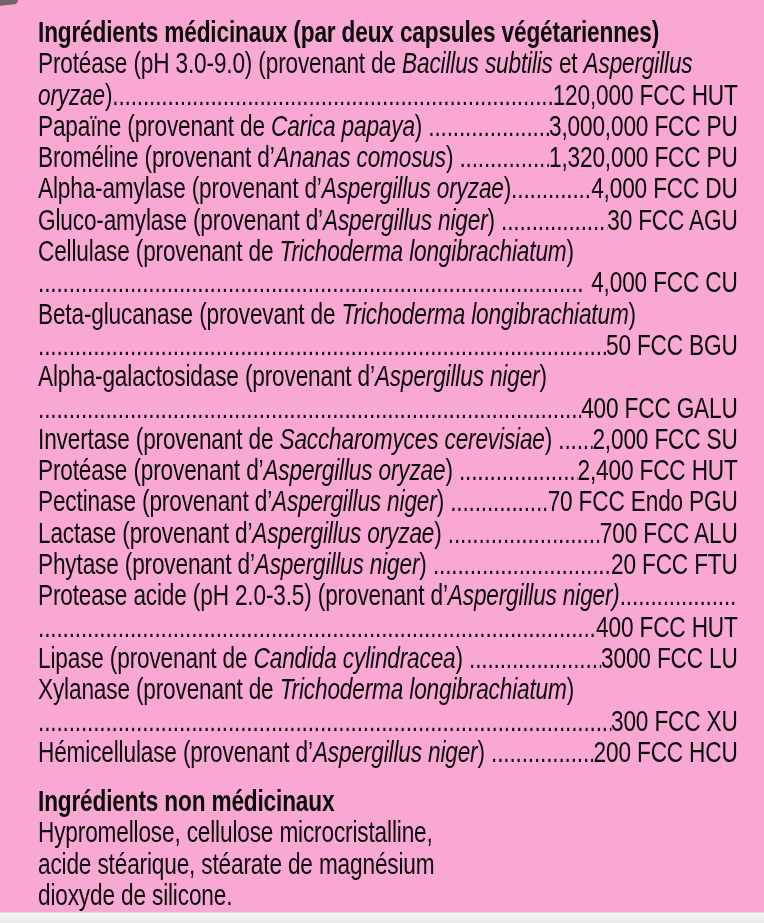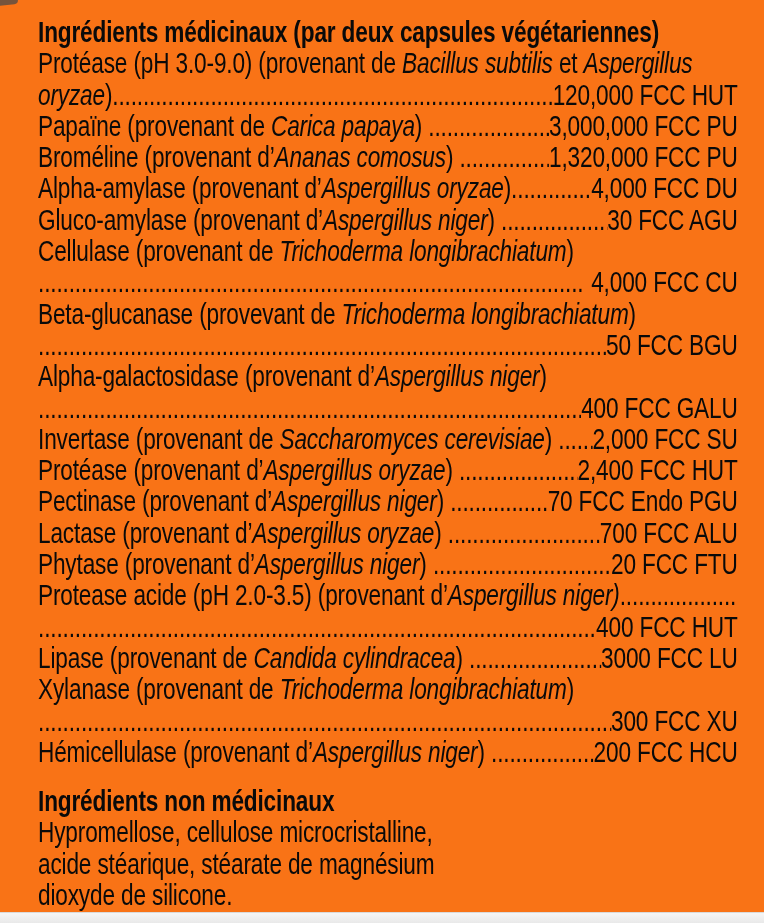--- a/index.html
+++ b/index.html
@@ -5,21 +5,21 @@
   html, body { margin: 0; padding: 0; }
   body {
     width: 764px; height: 923px;
     background: #ffffff;
     overflow: hidden;
     font-family: "Liberation Sans", sans-serif;
   }
   .page {
     position: relative;
     width: 764px; height: 923px;
-    background: #f97316;
+    background: #f9a8d4;
     color: #0a0a0a;
   }
   .corner-artifact {
     position: absolute;
     top: -2px; left: -4px;
     width: 22px; height: 7px;
     background: #4a4a4a;
     opacity: 0.75;
     border-radius: 0 0 4px 0;
     transform: rotate(-6deg);

